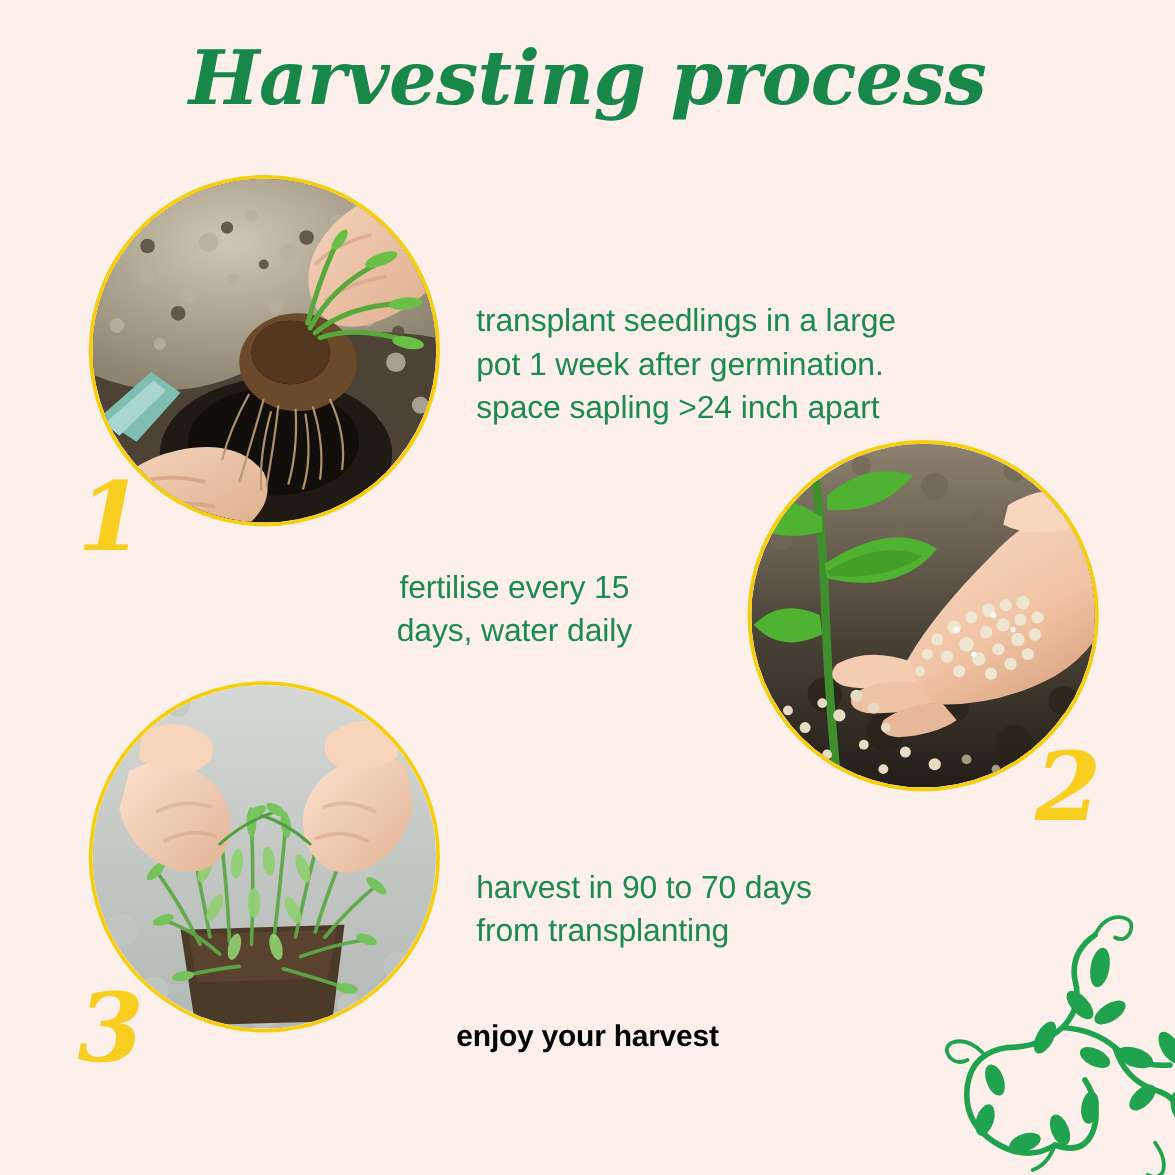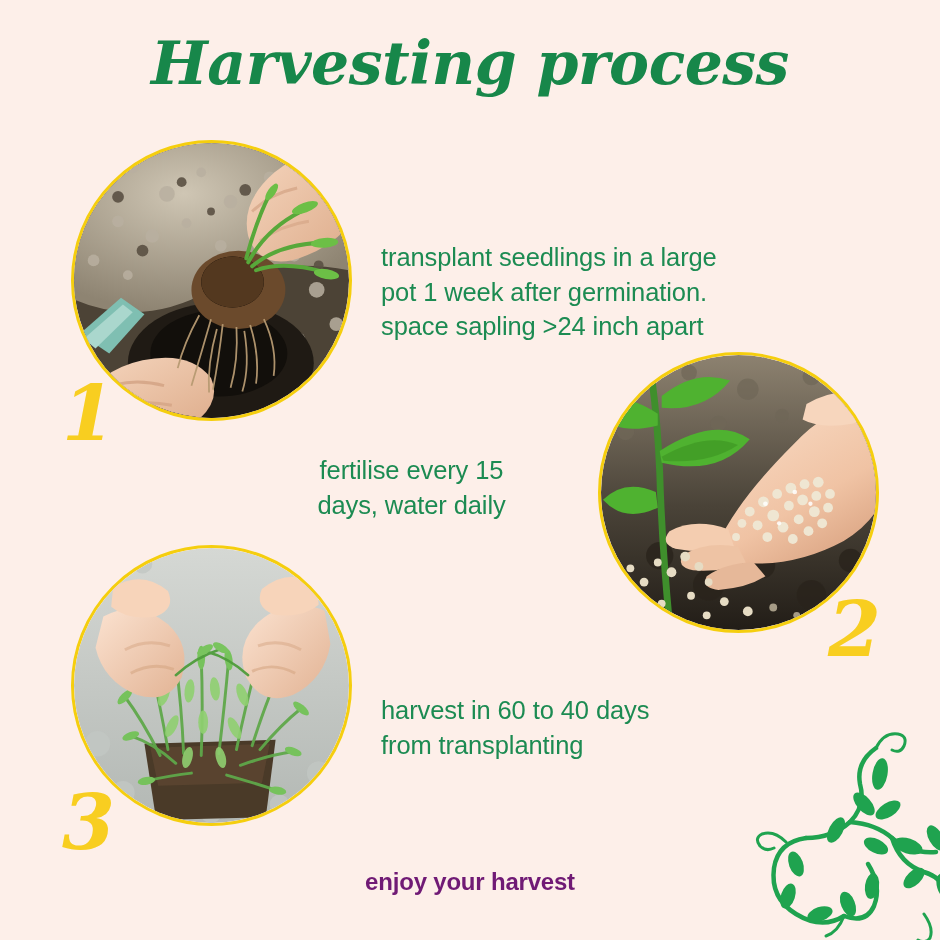--- a/index.html
+++ b/index.html
@@ -81,24 +81,24 @@
     white-space: pre-line;
   }
   #text-1 { left: 381px; top: 203px; text-align: left; width: 400px; margin-top: 37px; }
   #text-2 { left: 260px; top: 453px; text-align: center; width: 303px; }
   #text-3 { left: 381px; top: 693px; text-align: left; width: 400px; }
 
   
   #footer-text {
     position: absolute;
     left: 0;
-    top: 868px;
+    top: 816px;
     width: 940px;
     text-align: center;
-    color: #701a75;
+    color: #000000;
     font-size: 24px;
     font-weight: 700;
     letter-spacing: -0.2px;
   }
 
   
   #vine {
     position: absolute;
     left: 748px;
     top: 718px;
@@ -409,21 +409,21 @@
         <g fill="#79c45e">
           <ellipse cx="150" cy="102" rx="4" ry="9" transform="rotate(-60 150 102)"></ellipse>
           <ellipse cx="134" cy="104" rx="4" ry="9" transform="rotate(60 134 104)"></ellipse>
         </g>
       </svg>
     </div>
   </div>
 
   <div class="step-number" id="num-3">3</div>
 
-  <div class="step-text" id="text-3">harvest in 60 to 40 days
+  <div class="step-text" id="text-3">harvest in 90 to 70 days
 from transplanting</div>
 
   <div id="footer-text">enjoy your harvest</div>
 
   <svg id="vine" viewBox="0 0 200 225">
     <g stroke="#1FA34F" stroke-width="4.5" fill="none" stroke-linecap="round">
       <path d="M128 30 Q108 44 112 66 Q118 88 102 104 Q84 120 58 120"></path>
       <path d="M58 120 Q30 124 26 150 Q22 180 48 196 Q74 212 96 198"></path>
       <path d="M102 104 Q128 106 144 120 Q162 136 188 134"></path>
       <path d="M120 146 Q134 168 126 188 Q118 206 96 198"></path>

